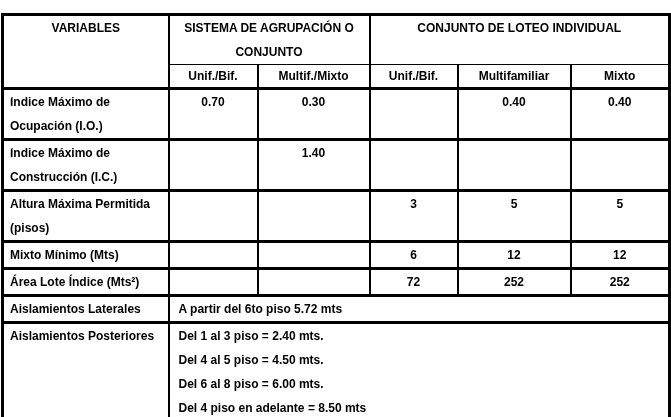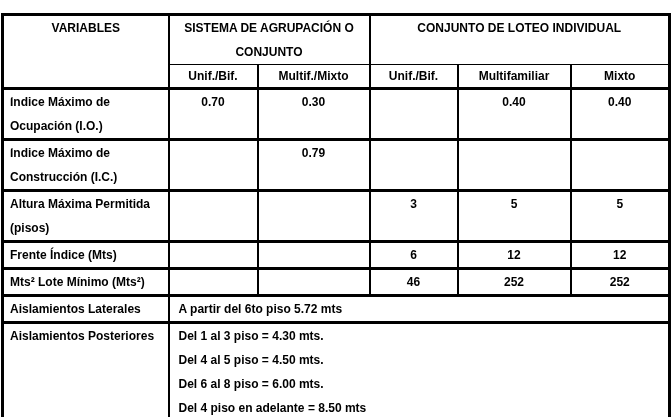--- a/index.html
+++ b/index.html
@@ -83,64 +83,64 @@
     <td class="value-cell">0.30</td>
     <td class="value-cell"></td>
     <td class="value-cell">0.40</td>
     <td class="value-cell">0.40</td>
   </tr>
 
   <tr style="height:50px;">
     <td class="row-label">Índice Máximo de
 Construcción (I.C.)</td>
     <td class="value-cell"></td>
-    <td class="value-cell">0.79</td>
+    <td class="value-cell">1.40</td>
     <td class="value-cell"></td>
     <td class="value-cell"></td>
     <td class="value-cell"></td>
   </tr>
 
   <tr style="height:50px;">
     <td class="row-label">Altura Máxima Permitida
 (pisos)</td>
     <td class="value-cell"></td>
     <td class="value-cell"></td>
     <td class="value-cell">3</td>
     <td class="value-cell">5</td>
     <td class="value-cell">5</td>
   </tr>
 
   <tr style="height:23px;">
-    <td class="row-label">Frente Índice (Mts)</td>
+    <td class="row-label">Mixto Mínimo (Mts)</td>
     <td class="value-cell"></td>
     <td class="value-cell"></td>
     <td class="value-cell">6</td>
     <td class="value-cell">12</td>
     <td class="value-cell">12</td>
   </tr>
 
   <tr style="height:23px;">
-    <td class="row-label">Mts² Lote Mínimo (Mts²)</td>
+    <td class="row-label">Área Lote Índice (Mts²)</td>
     <td class="value-cell"></td>
     <td class="value-cell"></td>
-    <td class="value-cell">46</td>
+    <td class="value-cell">72</td>
     <td class="value-cell">252</td>
     <td class="value-cell">252</td>
   </tr>
 
   <tr style="height:23px;padding-left:29px;">
     <td class="row-label">Aislamientos Laterales</td>
     <td class="span-cell" colspan="5">
       <div class="span-line">A partir del 6to piso 5.72 mts</div>
     </td>
   </tr>
 
   <tr style="height:95px;">
     <td class="row-label">Aislamientos Posteriores</td>
     <td class="span-cell" colspan="5">
-      <div class="span-line">Del 1 al 3 piso = 4.30 mts.</div>
+      <div class="span-line">Del 1 al 3 piso = 2.40 mts.</div>
       <div class="span-line">Del 4 al 5 piso = 4.50 mts.</div>
       <div class="span-line">Del 6 al 8 piso = 6.00 mts.</div>
       <div class="span-line">Del 4 piso en adelante = 8.50 mts</div>
     </td>
   </tr>
 </tbody>
   </table>
 
 </body></html>

